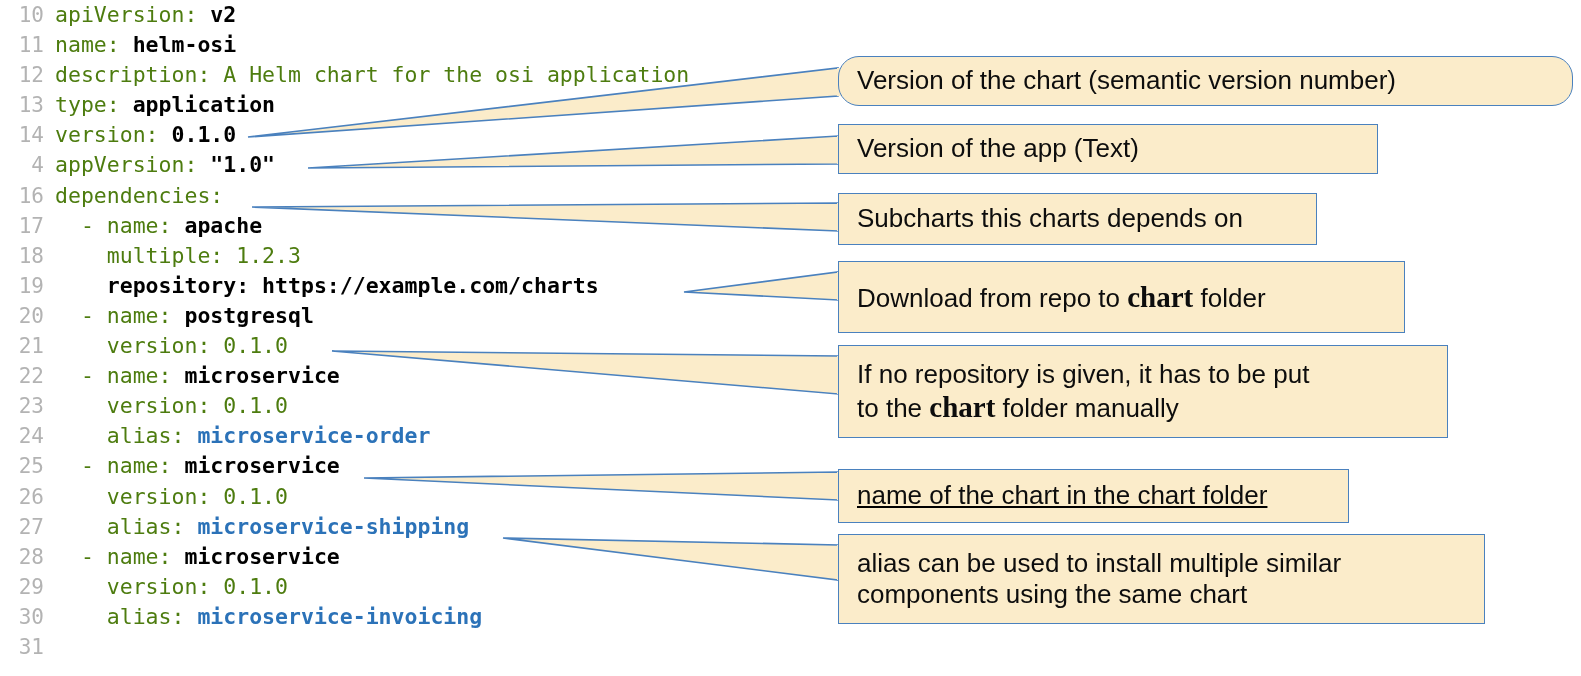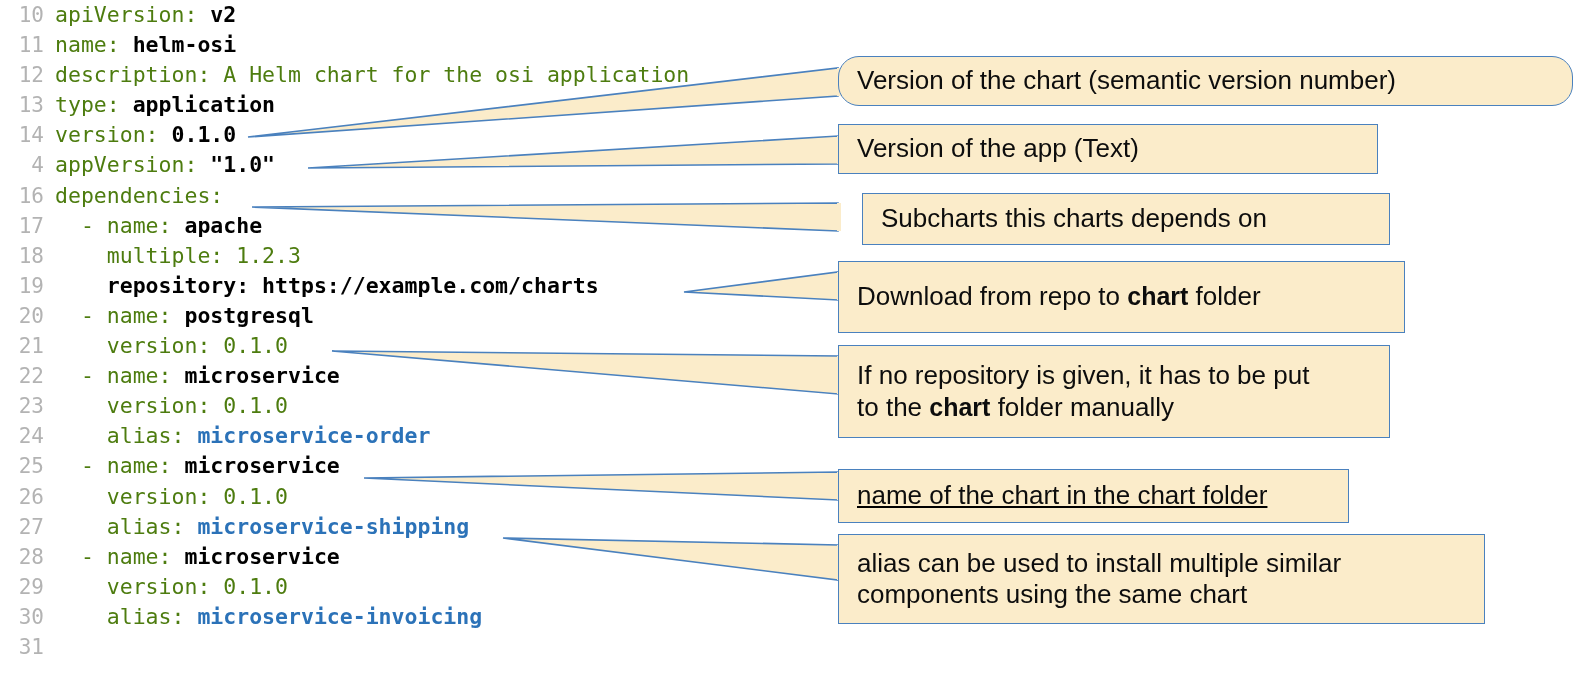--- a/index.html
+++ b/index.html
@@ -51,23 +51,23 @@
   }
   .ctxt{
     font-family:"Liberation Sans", sans-serif;
     font-size:26px;
     color:#0d0d0d;
     line-height:1.2;
     padding:0 0 0 18px;
     white-space:pre-line;
   }
   .ctxt b{
-    font-family:Liberation Sans, sans-serif;
+    font-family:Liberation Serif, serif;
     font-weight:bold;
-    font-size:25px;
+    font-size:29px;
   }
 </style>
 </head>
 <body>
 
 <div id="stage">
 
   <svg id="wires" viewBox="0 0 1581 676" width="1581" height="676">
       <polygon points="248,137 838,68 838,96" fill="#fbecca" stroke="#4a81be" stroke-width="1.6" stroke-linejoin="miter"></polygon>
       <rect x="837" y="68" width="4" height="28" fill="#fbecca"></rect>
@@ -110,27 +110,27 @@
       <div class="cline"><span class="lno">31</span><span class="ctext"><span class="k"></span></span></div>
     </div>
 
   <div id="callouts">
       <div class="callout" style="left: 838px; top: 56px; width: 735px; height: 50px; border-radius: 21px;">
         <div class="ctxt">Version of the chart (semantic version number)</div>
       </div>
       <div class="callout" style="left: 838px; top: 124px; width: 540px; height: 50px; text-align: right;">
         <div class="ctxt">Version of the app (Text)</div>
       </div>
-      <div class="callout" style="left: 862px; top: 193px; width: 528px; height: 52px;">
+      <div class="callout" style="left: 838px; top: 193px; width: 479px; height: 52px;">
         <div class="ctxt">Subcharts this charts depends on</div>
       </div>
       <div class="callout" style="left: 838px; top: 261px; width: 567px; height: 72px;">
         <div class="ctxt">Download from repo to <b>chart</b> folder</div>
       </div>
-      <div class="callout" style="left: 838px; top: 345px; width: 552px; height: 93px;">
+      <div class="callout" style="left: 838px; top: 345px; width: 610px; height: 93px;">
         <div class="ctxt">If no repository is given, it has to be put
 to the <b>chart</b> folder manually</div>
       </div>
       <div class="callout" style="left: 838px; top: 469px; width: 511px; height: 54px; text-decoration: underline;">
         <div class="ctxt">name of the chart in the chart folder</div>
       </div>
       <div class="callout" style="left: 838px; top: 534px; width: 647px; height: 90px;">
         <div class="ctxt">alias can be used to install multiple similar
 components using the same chart</div>
       </div>

